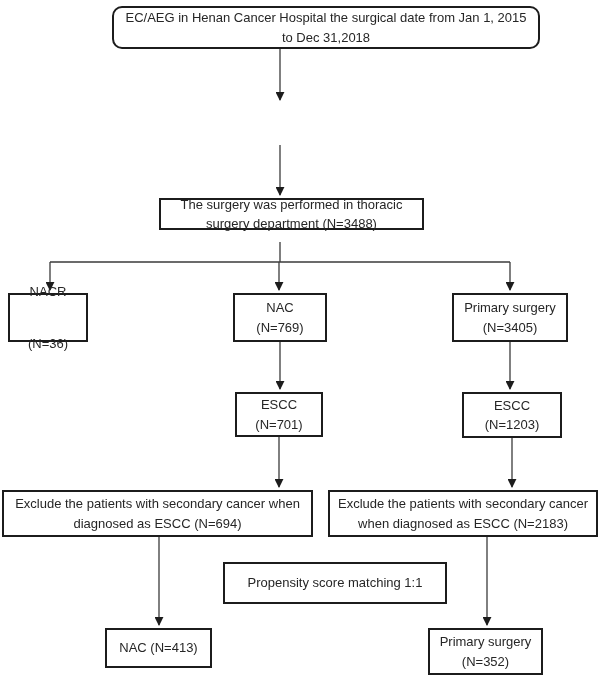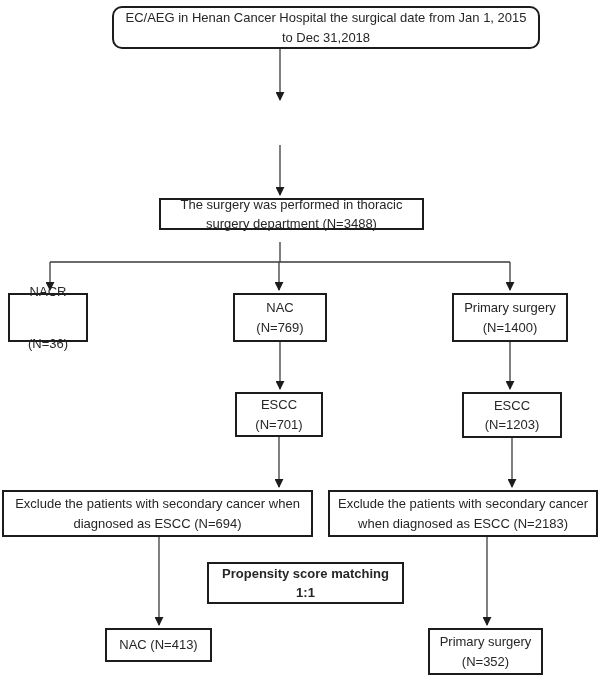--- a/index.html
+++ b/index.html
@@ -43,22 +43,22 @@
   .n-eligibility   { left: 112px;  top: 6px;   width: 428px; height: 43px; border-radius: 10px; }
   .n-surgical      { left: 152px; top: 103px; width: 258px; height: 42px; }
   .n-thoracic      { left: 147px; top: 198px; width: 265px; height: 32px; margin-left: 12px; }
   .n-nacr          { left: 8px;   top: 293px; width: 80px;  height: 49px; gap: 32px; }
   .n-nac           { left: 233px; top: 293px; width: 94px;  height: 49px; text-align: right; }
   .n-primary       { left: 452px; top: 293px; width: 116px; height: 49px; }
   .n-escc-nac      { left: 235px; top: 392px; width: 88px;  height: 45px; }
   .n-escc-primary  { left: 462px; top: 392px; width: 100px; height: 46px; }
   .n-exclude-nac   { left: 2px;   top: 490px; width: 311px; height: 47px; }
   .n-exclude-prim  { left: 328px; top: 490px; width: 270px; height: 47px; }
-  .n-psm           { left: 207px; top: 562px; width: 197px; height: 42px; font-weight: bold; }
-  .n-nac-final     { left: 105px; top: 628px; width: 107px; height: 34px; }
+  .n-psm           { left: 223px; top: 562px; width: 224px; height: 42px; }
+  .n-nac-final     { left: 105px; top: 628px; width: 107px; height: 40px; }
   .n-primary-final { left: 428px; top: 628px; width: 115px; height: 47px; }
 </style>
 </head>
 <body>
 
 <div class="stage">
 
   <svg class="connectors" width="607" height="679" viewBox="0 0 607 679" xmlns="http://www.w3.org/2000/svg">
     <defs>
       <marker id="arw" viewBox="0 0 10 10" refX="9" refY="5" markerWidth="9" markerHeight="9" markerUnits="userSpaceOnUse" orient="auto">
@@ -95,21 +95,21 @@
     <span>(N=36)</span>
   </div>
 
   <div class="box n-nac">
     <span>NAC</span>
     <span>(N=769)</span>
   </div>
 
   <div class="box n-primary">
     <span>Primary surgery</span>
-    <span>(N=1400)</span>
+    <span>(N=3405)</span>
   </div>
 
   <div class="box n-escc-nac">
     <span>ESCC</span>
     <span>(N=701)</span>
   </div>
 
   <div class="box n-escc-primary">
     <span>ESCC</span>
     <span>(N=1203)</span>

